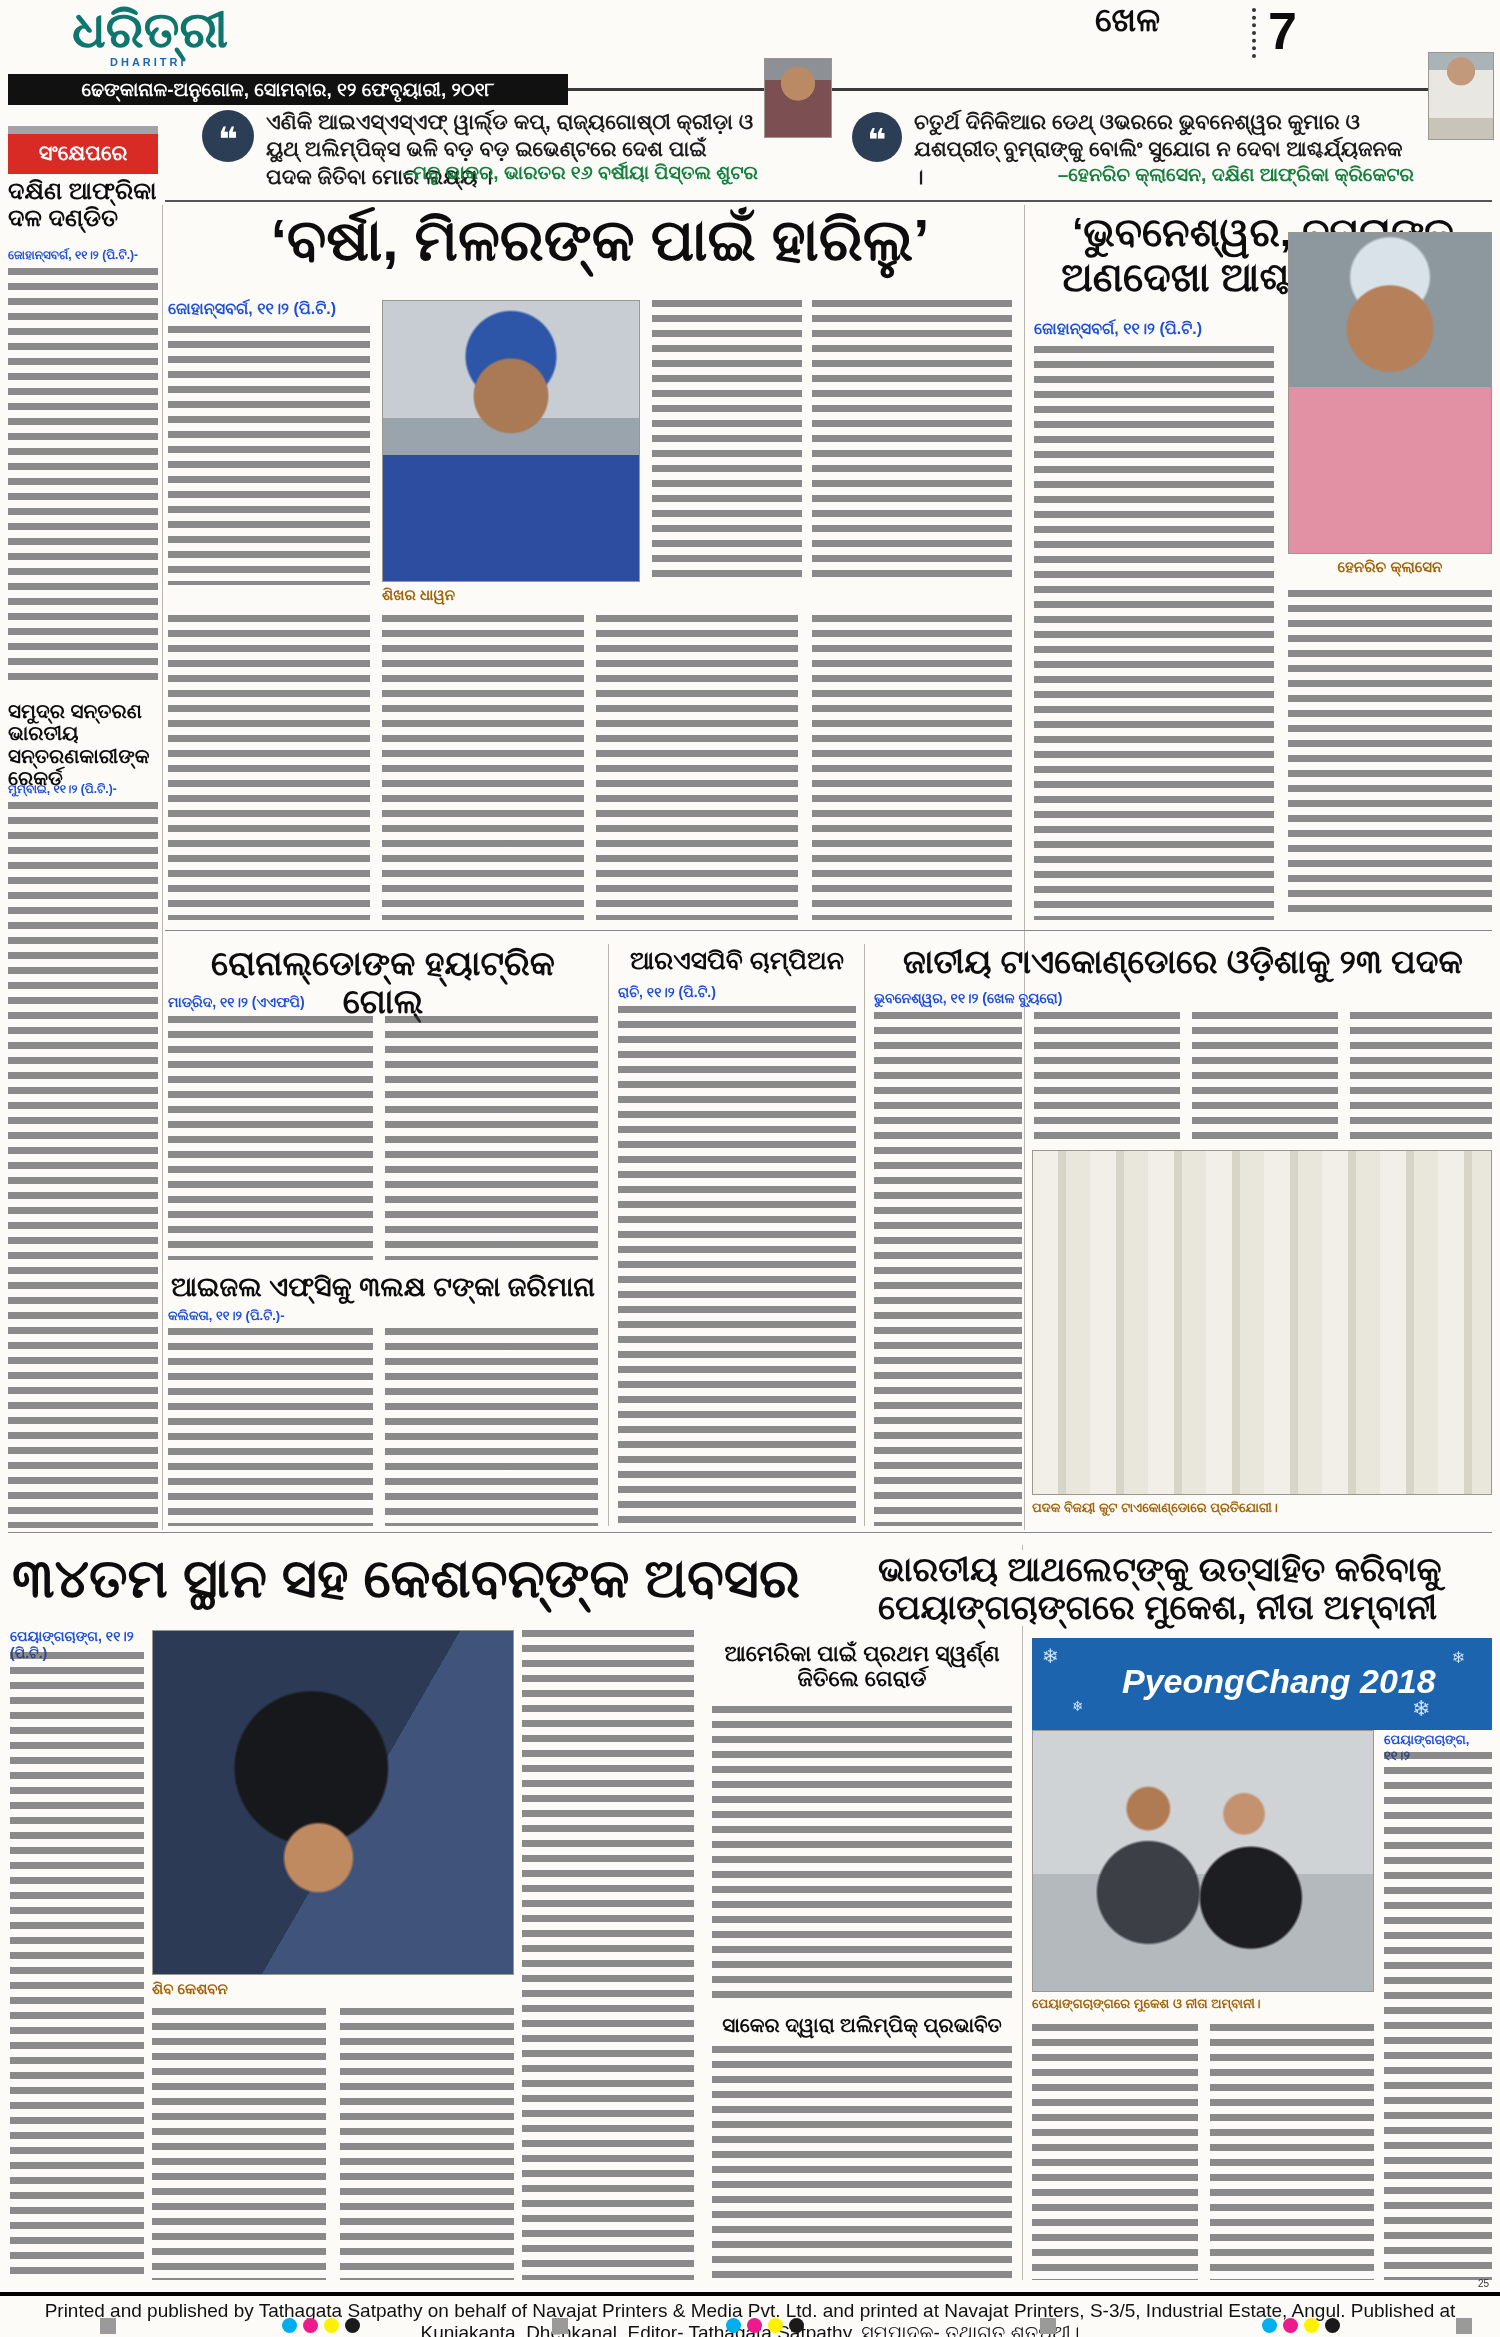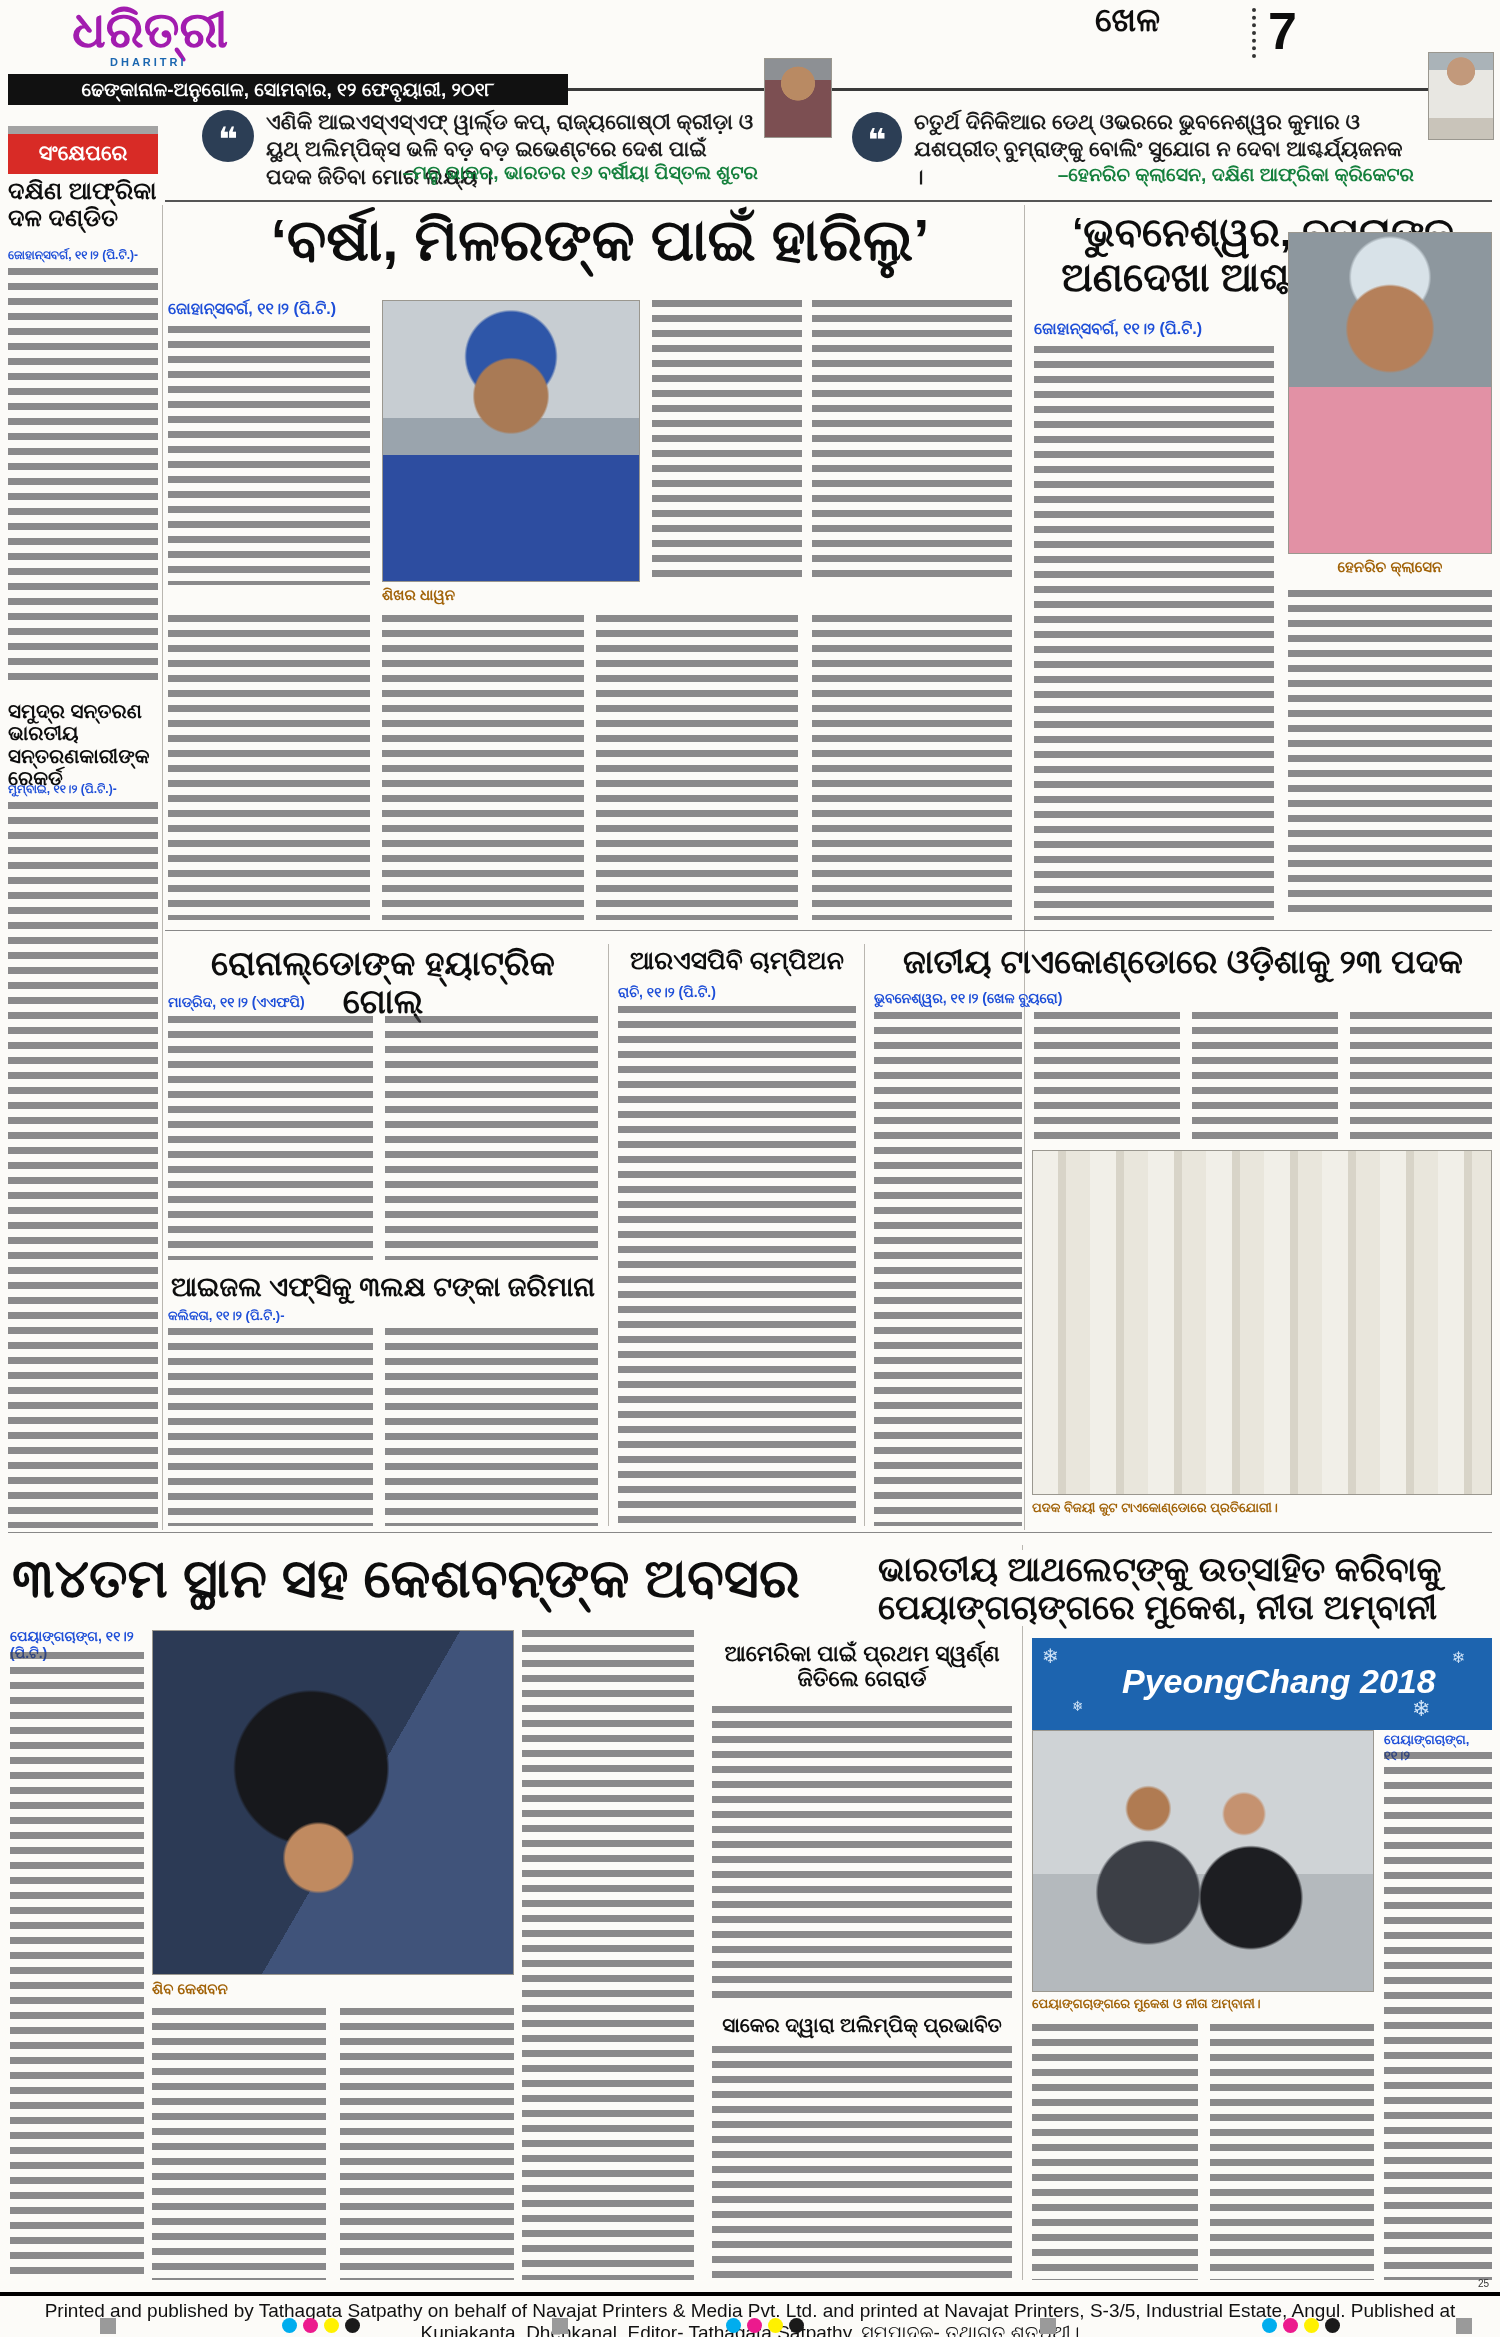--- a/index.html
+++ b/index.html
@@ -18,21 +18,21 @@
   .qattr{font-weight:bold;font-size:19px;color:#15803d;text-align:right;}
   .centered{text-align:center;}
   .dotsq{display:inline-block;}
 </style>
 </head>
 <body>
 
 <div id="page">
 
   <div class="abs" style="left:72px;top:4px;width:220px;height:70px;">
-    <div style="font-weight:bold;font-size:50px;line-height:52px;color:#a21caf;">ଧରିତ୍ରୀ</div>
+    <div style="font-weight:bold;font-size:50px;line-height:52px;color:#0f766e;">ଧରିତ୍ରୀ</div>
     <div style="font-weight:bold;font-size:11px;letter-spacing:3px;color:#1b67b0;margin-left:38px;">DHARITRI</div>
   </div>
 
   <div class="abs hl" style="left:1095px;top:2px;font-size:33px;">ଖେଳ</div>
   <div class="abs" style="left:1252px;top:8px;height:50px;border-left:4px dotted #333;"></div>
   <div class="abs hl" style="left:1268px;top:2px;font-size:52px;">7</div>
 
   <div class="abs" style="left:8px;top:74px;width:560px;height:31px;background:#111;color:#fff;font-weight:bold;font-size:19px;line-height:31px;text-align:center;">ଢେଙ୍କାନାଳ-ଅନୁଗୋଳ, ସୋମବାର, ୧୨ ଫେବୃୟାରୀ, ୨୦୧୮</div>
   <div class="abs hrule" style="left:568px;top:88px;width:924px;height:3px;"></div>
 

